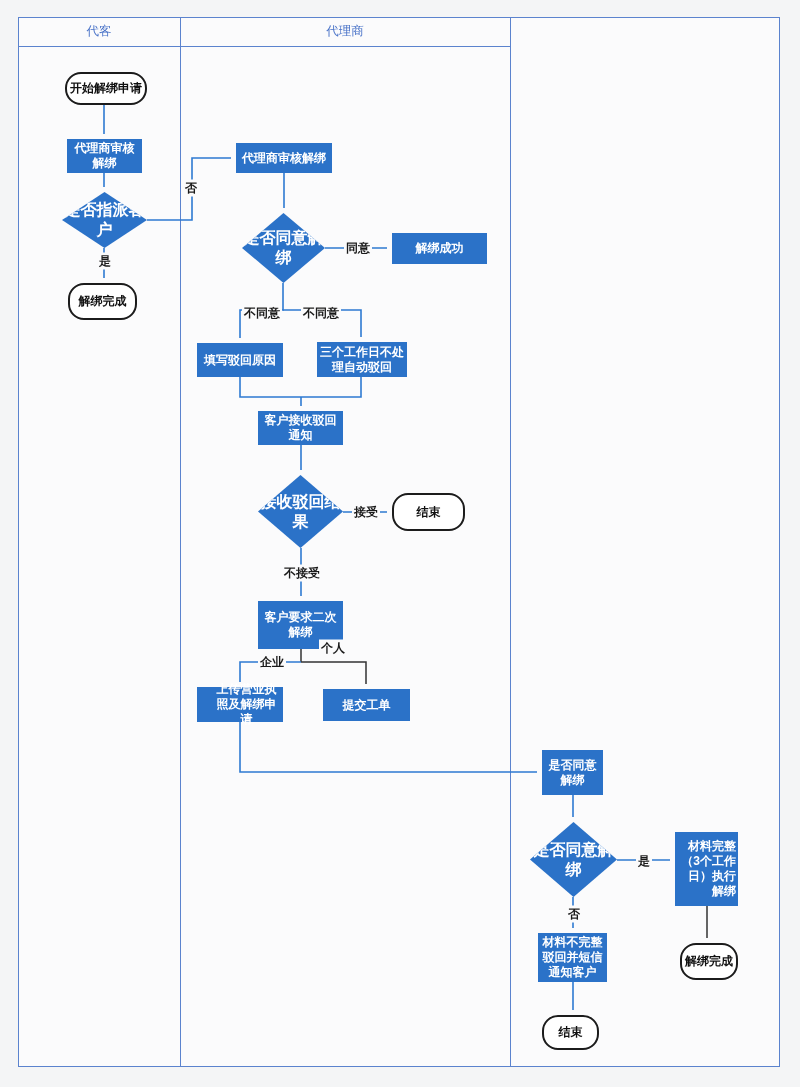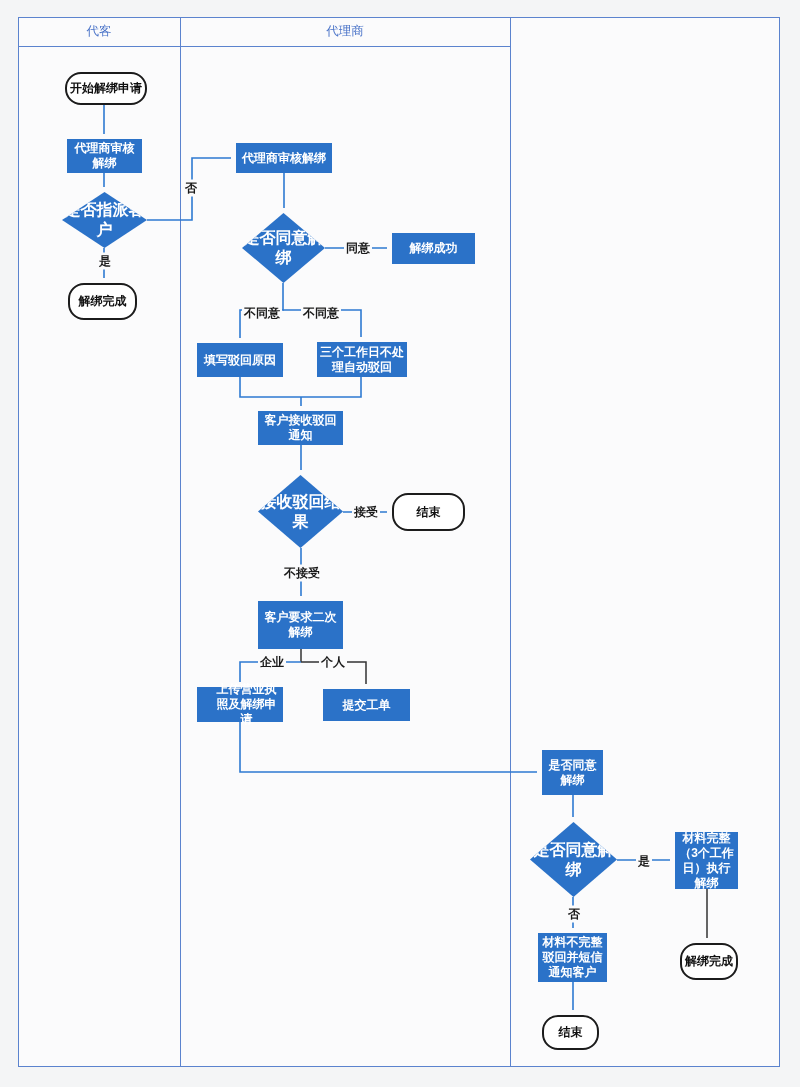--- a/index.html
+++ b/index.html
@@ -117,42 +117,42 @@
     <path class="ek" d="M707 889 L707 938" marker-end="url(#ak)"></path>
   </svg>
 
   <div class="node term" style="left:65px;top:72px;width:82px;height:33px;">开始解绑申请</div>
   <div class="node proc" style="left:67px;top:139px;width:75px;height:34px;">代理商审核解绑</div>
   <div class="node diamond" style="left:62px;top:192px;width:85px;height:56px;">是否指派客户</div>
   <div class="node term" style="left:68px;top:283px;width:69px;height:37px;">解绑完成</div>
 
   <div class="node proc" style="left:236px;top:143px;width:96px;height:30px;">代理商审核解绑</div>
   <div class="node diamond" style="left:242px;top:213px;width:83px;height:70px;">是否同意解绑</div>
-  <div class="node proc" style="left:392px;top:233px;width:83px;height:31px;">解绑成功</div>
+  <div class="node proc" style="left:392px;top:233px;width:95px;height:31px;">解绑成功</div>
   <div class="node proc" style="left:197px;top:343px;width:86px;height:34px;">填写驳回原因</div>
   <div class="node proc" style="left:317px;top:342px;width:90px;height:35px;">三个工作日不处理自动驳回</div>
   <div class="node proc" style="left:258px;top:411px;width:85px;height:34px;">客户接收驳回通知</div>
   <div class="node diamond" style="left:258px;top:475px;width:85px;height:73px;">接收驳回结果</div>
   <div class="node term" style="left:392px;top:493px;width:73px;height:38px;">结束</div>
   <div class="node proc" style="left:258px;top:601px;width:85px;height:48px;">客户要求二次解绑</div>
   <div class="node proc" style="left:197px;top:687px;width:86px;height:35px;padding-left:15px;">上传营业执照及解绑申请</div>
   <div class="node proc" style="left:323px;top:689px;width:87px;height:32px;">提交工单</div>
 
   <div class="node proc" style="left:542px;top:750px;width:61px;height:45px;">是否同意解绑</div>
   <div class="node diamond" style="left:530px;top:822px;width:87px;height:75px;">是否同意解绑</div>
-  <div class="node proc" style="left:675px;top:832px;width:63px;height:57px;">材料完整（3个工作日）执行解绑</div>
+  <div class="node proc" style="left:675px;top:832px;width:63px;height:74px;text-align:right;">材料完整（3个工作日）执行解绑</div>
   <div class="node proc" style="left:538px;top:933px;width:69px;height:49px;">材料不完整驳回并短信通知客户</div>
   <div class="node term" style="left:542px;top:1015px;width:57px;height:35px;">结束</div>
   <div class="node term" style="left:680px;top:943px;width:58px;height:37px;">解绑完成</div>
 
   <span class="elabel" style="left:191px;top:188px;">否</span>
   <span class="elabel" style="left:105px;top:261px;">是</span>
   <span class="elabel" style="left:358px;top:248px;">同意</span>
   <span class="elabel" style="left:262px;top:313px;">不同意</span>
   <span class="elabel" style="left:321px;top:313px;">不同意</span>
   <span class="elabel" style="left:366px;top:512px;">接受</span>
   <span class="elabel" style="left:302px;top:561px;margin-top:12px;">不接受</span>
   <span class="elabel" style="left:272px;top:662px;">企业</span>
-  <span class="elabel" style="left:333px;top:662px;">个人</span>
+  <span class="elabel" style="left:333px;top:648px;">个人</span>
   <span class="elabel" style="left:644px;top:861px;">是</span>
   <span class="elabel" style="left:574px;top:914px;">否</span>
 
 </div>
 
 </body></html>

